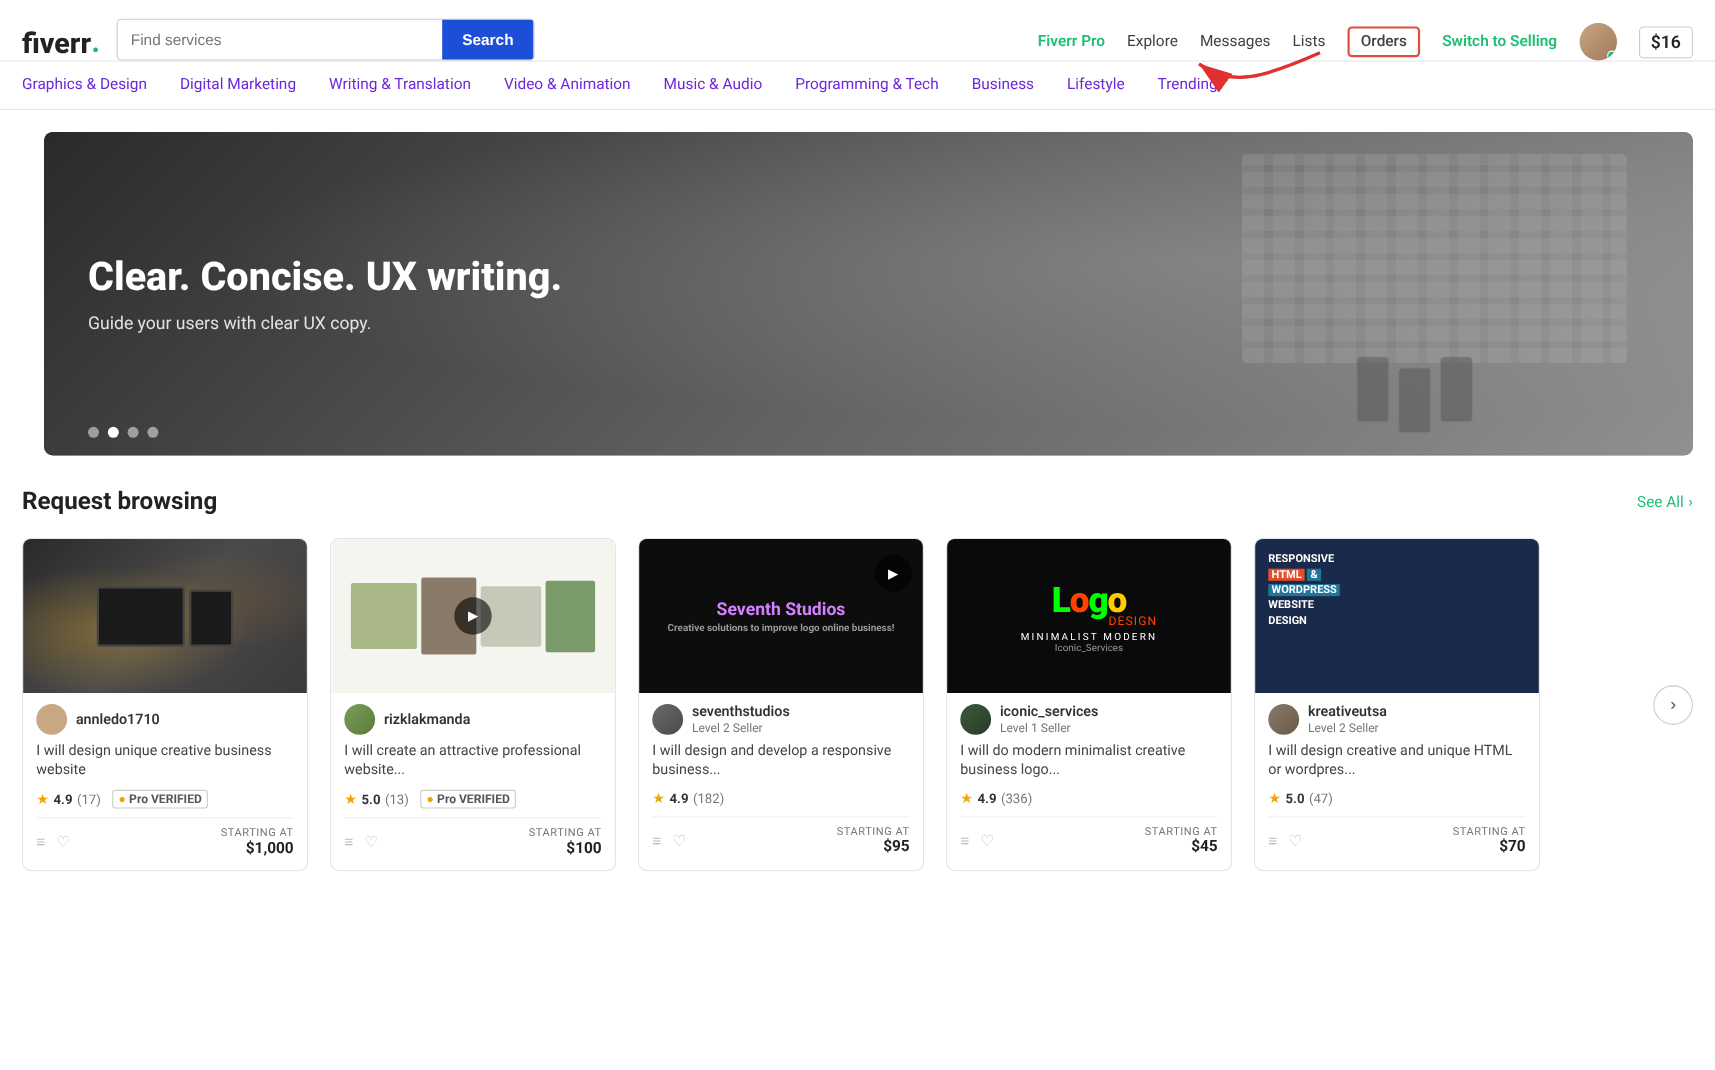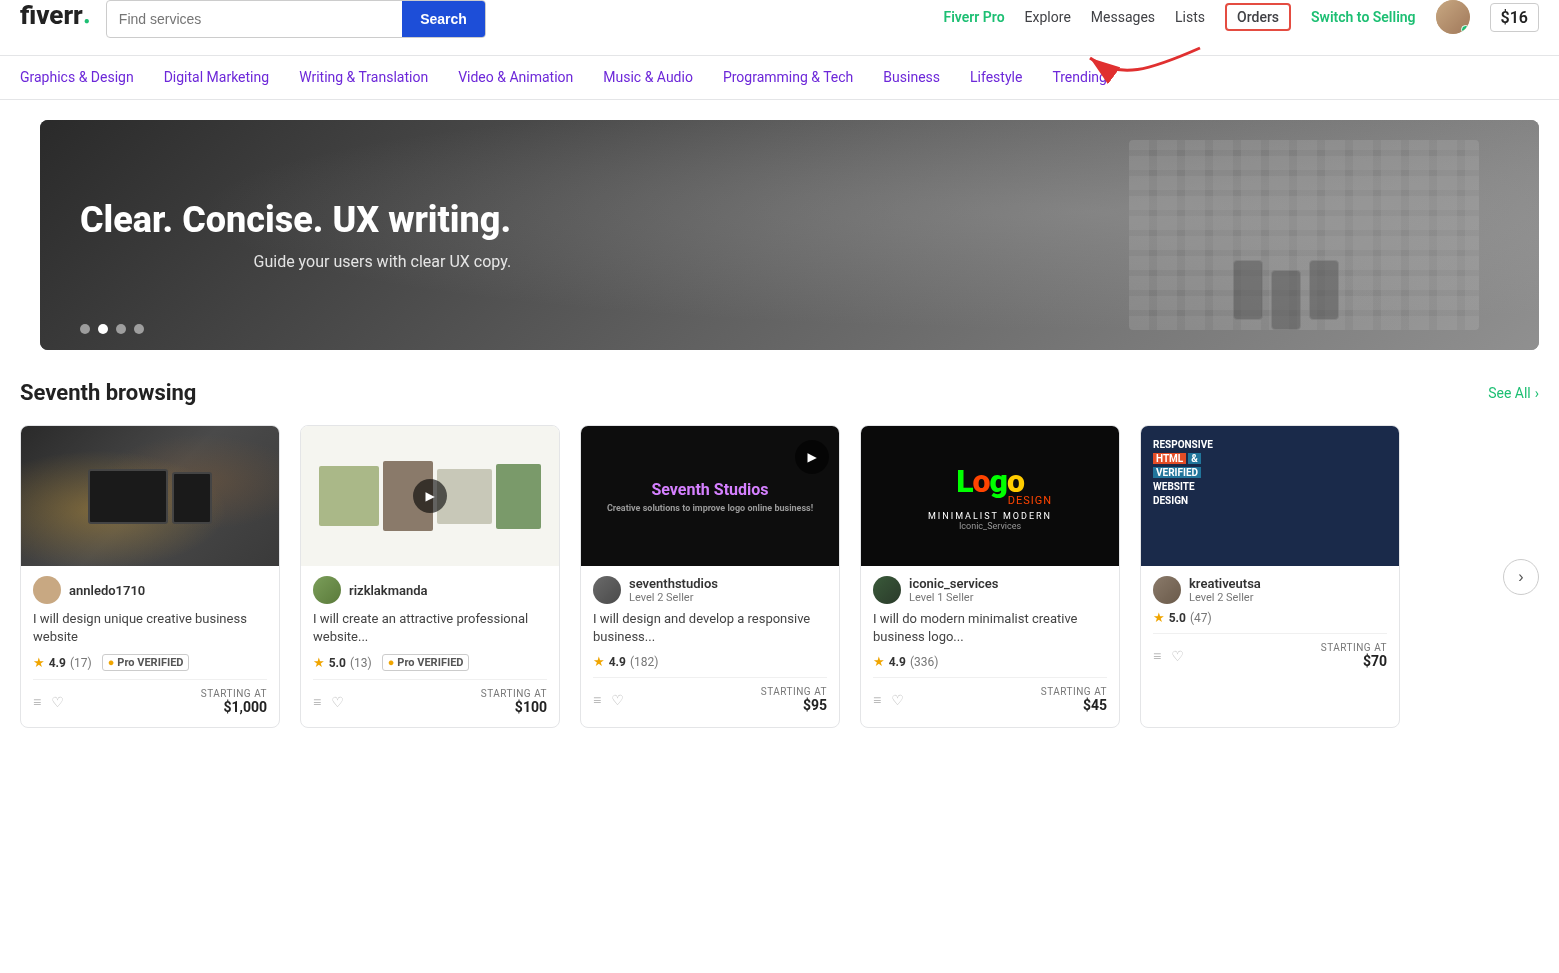--- a/index.html
+++ b/index.html
@@ -1,21 +1,21 @@
 <!DOCTYPE html>
 <html><head>
   <meta charset="utf-8">
   <style>
     * { box-sizing: border-box; margin: 0; padding: 0; }
     body { font-family: -apple-system, BlinkMacSystemFont, 'Segoe UI', Roboto, sans-serif; background: #fff; color: #333; }
 
     
     .header {
       display: flex;
-      align-items: flex-start;
+      align-items: flex-end;
       padding: 0 20px;
       height: 56px;
       border-bottom: 1px solid #e4e5e7;
       background: #fff;
       gap: 16px;
     }
     .logo {
       font-size: 26px;
       font-weight: 800;
       color: #222;
@@ -174,25 +174,24 @@
       font-weight: 500;
     }
 
     
     .hero-banner {
       flex: 1;
       margin-left: 20px;
       border-radius: 8px;
       overflow: hidden;
       position: relative;
-      height: 230px;
+      height: 294px;
       background: linear-gradient(120deg, #3a3a3a 0%, #5a5a5a 40%, #888 100%);
       display: flex;
       align-items: center;
-      text-align: right;
     }
     .hero-bg-img {
       position: absolute;
       inset: 0;
       background:
         radial-gradient(ellipse at 70% 40%, rgba(180,180,180,0.3) 0%, transparent 60%),
         linear-gradient(135deg, #2a2a2a 0%, #606060 50%, #909090 100%);
     }
     
     .keyboard-deco {
@@ -609,21 +608,21 @@
       <div class="hero-dot"></div>
       <div class="hero-dot active"></div>
       <div class="hero-dot"></div>
       <div class="hero-dot"></div>
     </div>
   </div>
 </div>
 
 <div class="section">
   <div class="section-header">
-    <h2 class="section-title">Seventh browsing</h2>
+    <h2 class="section-title">Request browsing</h2>
     <a class="see-all">
       <span>See All</span>
       <span>›</span>
     </a>
   </div>
 
   <div class="cards-wrapper">
     <div class="cards-container">
 
       <div class="card">
@@ -773,33 +772,34 @@
           </div>
         </div>
       </div>
 
       <div class="card">
         <div class="card-thumb card-thumb-5">
           <div class="card-thumb-5-inner">
             <div class="wp-text">
               RESPONSIVE<br>
               <span class="html">HTML</span><span class="wp">&amp;</span><br>
-              <span class="wp">VERIFIED</span><br>
+              <span class="wp">WORDPRESS</span><br>
               WEBSITE<br>DESIGN
             </div>
           </div>
         </div>
         <div class="card-body">
           <div class="seller-info">
             <div class="seller-avatar seller-avatar-5"></div>
             <div>
               <div class="seller-name">kreativeutsa</div>
               <div class="seller-level">Level 2 Seller</div>
             </div>
           </div>
+          <div class="card-description">I will design creative and unique HTML or wordpres...</div>
           <div class="card-rating">
             <span class="star">★</span>
             <span class="rating-score">5.0</span>
             <span class="rating-count">(47)</span>
           </div>
           <div class="card-footer">
             <div class="card-actions">
               <span class="action-icon">≡</span>
               <span class="action-icon">♡</span>
             </div>

